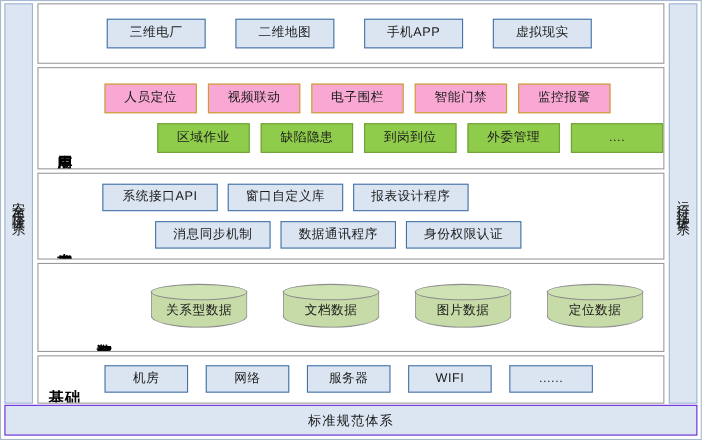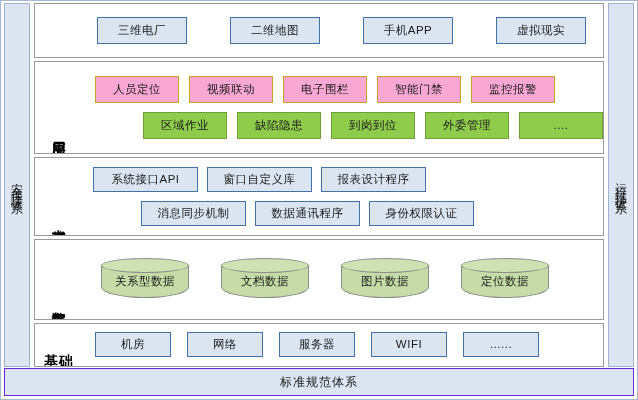--- a/index.html
+++ b/index.html
@@ -86,21 +86,21 @@
     background: #ffffff;
     box-sizing: border-box;
     margin-bottom: 3px;
     overflow: hidden;
   }
   .layer:last-child { margin-bottom: 0; }
 
   .layer-1 { height: 57px; }
   .layer-2 { height: 97px; }
   .layer-3 { height: 82px; }
-  .layer-4 { height: 84px; }
+  .layer-4 { height: 84px; padding-left: 36px; }
   .layer-5 { height: 46px; }
 
   
   .layer-title {
     flex: 0 0 48px;
     width: 48px;
     display: flex;
     align-items: center;
     justify-content: center;
     font-size: 14px;
@@ -158,21 +158,21 @@
     background: #f9a8d4;
     border: 1px solid #c9a227;
   }
   .node.green {
     background: #8fcc4c;
     border: 1px solid #6f9e36;
   }
 
   
   .layer-1 .node { width: 90px;  height: 27px; }
-  .layer-1 .row  { gap: 43px; margin-left: 12px; }
+  .layer-1 .row  { gap: 27px; margin-left: 12px; }
 
   .layer-2 .node { width: 84px;  height: 27px; }
   .layer-2 .row  { gap: 10px; margin-left: 10px; }
 
   .layer-3 .node { width: 105px; height: 25px; }
   .layer-3 .row  { gap: 9px; margin-left: 8px; }
 
   .layer-5 .node { width: 76px;  height: 25px; }
   .layer-5 .row  { gap: 16px; margin-left: 10px; }
 

